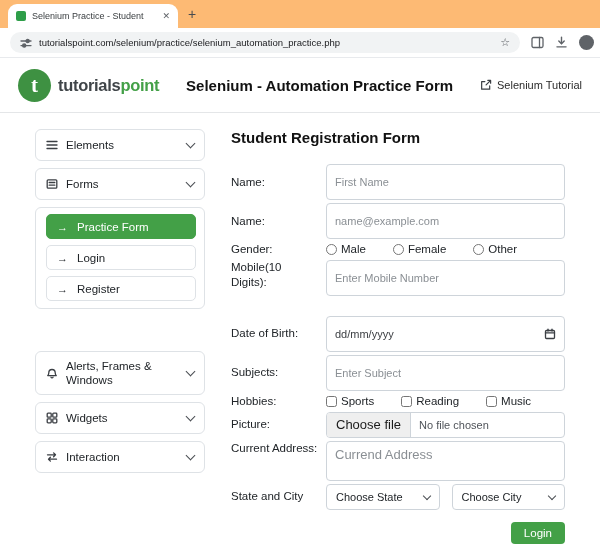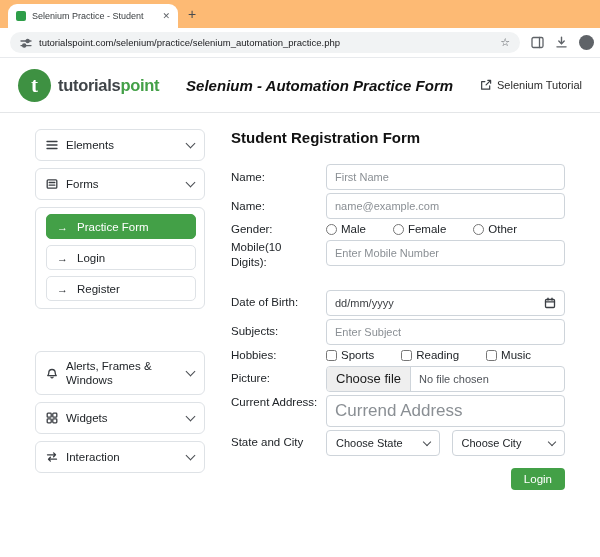--- a/index.html
+++ b/index.html
@@ -25,21 +25,21 @@
   .avatar { width:15px; height:15px; border-radius:50%; background:#5f6368; margin-right:-4px; flex:0 0 auto; }
 
   
   .siteheader { height:54px; display:flex; align-items:center; padding:0 18px; }
   .logo { display:flex; align-items:center; gap:7px; cursor:pointer; }
   .logoicon { width:33px; height:33px; border-radius:50%; background:#3e9142; color:#fff;
     font-family:"Liberation Serif","DejaVu Serif",serif; font-weight:bold; font-size:21px;
     display:flex; align-items:center; justify-content:center; }
   .logotext { font-size:16.5px; font-weight:bold; color:#3f4448; letter-spacing:-0.3px; }
   .logotext .green { color:#43a047; }
-  .pagetitle { flex:1; text-align:center; font-size:15px; font-weight:bold; color:#121212;font-style:italic; }
+  .pagetitle { flex:1; text-align:center; font-size:15px; font-weight:bold; color:#121212; }
   .tutlink { display:flex; align-items:center; gap:5px; font-size:11px; color:#2b2b2b;
     text-decoration:none; cursor:pointer; white-space:nowrap; }
   .hdr-divider { border-bottom:1px solid #e4e6e8; }
 
   
   .content { display:flex; gap:26px; padding:16px 35px 0 35px; }
   .sidebar { width:170px; flex:0 0 auto; }
   .main { flex:1; }
 
   
@@ -55,38 +55,38 @@
     font-size:11.5px; color:#212529; cursor:pointer; }
   .subitem .arr { font-size:11px; }
   .subitem.active { background:#43a047; border-color:#43a047; color:#fff; }
   .sideicon { flex:0 0 auto; display:flex; align-items:center; }
 
   
   .formtitle { font-size:15px; font-weight:bold; color:#121212; margin-bottom:18px; }
   .frow { display:grid; grid-template-columns:95px 1fr; align-items:center; margin-bottom:3px; }
   .frow.top { align-items:start; }
   .flabel { font-size:11.5px; color:#212529; line-height:1.3; padding-right:6px; }
-  .inp { width:100%; height:26px; border:1px solid #ced4da; border-radius:4px;
+  .inp { width:100%; height:36px; border:1px solid #ced4da; border-radius:4px;
     padding:9px 8px; font-size:11px; color:#212529; background:#fff;
     font-family:"Liberation Sans","DejaVu Sans",sans-serif; }
   .inp::placeholder, .txta::placeholder { color:#8a8f94; opacity:1; }
   .mobrow { margin-bottom:20px; }
   .datefield { display:flex; align-items:center; }
   .datefield .dval { flex:1; color:#3c3f43; font-size:11px; }
   .optrow { display:flex; align-items:center; gap:27px; }
   .opt { display:flex; align-items:center; gap:4px; font-size:11.5px; color:#212529; cursor:pointer; }
   .opt input { width:11px; height:11px; margin:0; }
   .filefield { width:100%; height:26px; border:1px solid #ced4da; border-radius:4px;
     display:flex; align-items:center; overflow:hidden; background:#fff; }
   .filebtn { height:100%; background:#efefef; border-right:1px solid #ced4da;
     display:flex; align-items:center; padding:0 9px; font-size:13px; color:#1b1b1b; cursor:pointer;
     flex:0 0 auto; }
   .filetext { padding-left:8px; font-size:11px; color:#50545a; }
-  .txta { width:100%; height:32px; border:1px solid #ced4da; border-radius:4px;
-    padding:5px 8px; font-size:17px; color:#212529; resize:none;
+  .txta { width:100%; height:40px; border:1px solid #ced4da; border-radius:4px;
+    padding:5px 8px; font-size:13px; color:#212529; resize:none;
     font-family:"Liberation Sans","DejaVu Sans",sans-serif; }
   .selrow { display:flex; gap:12px; }
   .sel { flex:1; height:26px; border:1px solid #ced4da; border-radius:4px; background:#fff;
     display:flex; align-items:center; justify-content:space-between; padding:0 9px;
     font-size:11px; color:#212529; cursor:pointer; }
   .sel .chev { width:6px; height:6px; border-width:1.4px; margin-top:-2px; }
   .loginrow { display:flex; justify-content:flex-end; margin-top:12px; }
   .loginbtn { background:#43a047; color:#fff; border:none; border-radius:4px;
     padding:5px 13px; font-size:11.5px; cursor:pointer;
     font-family:"Liberation Sans","DejaVu Sans",sans-serif; }

